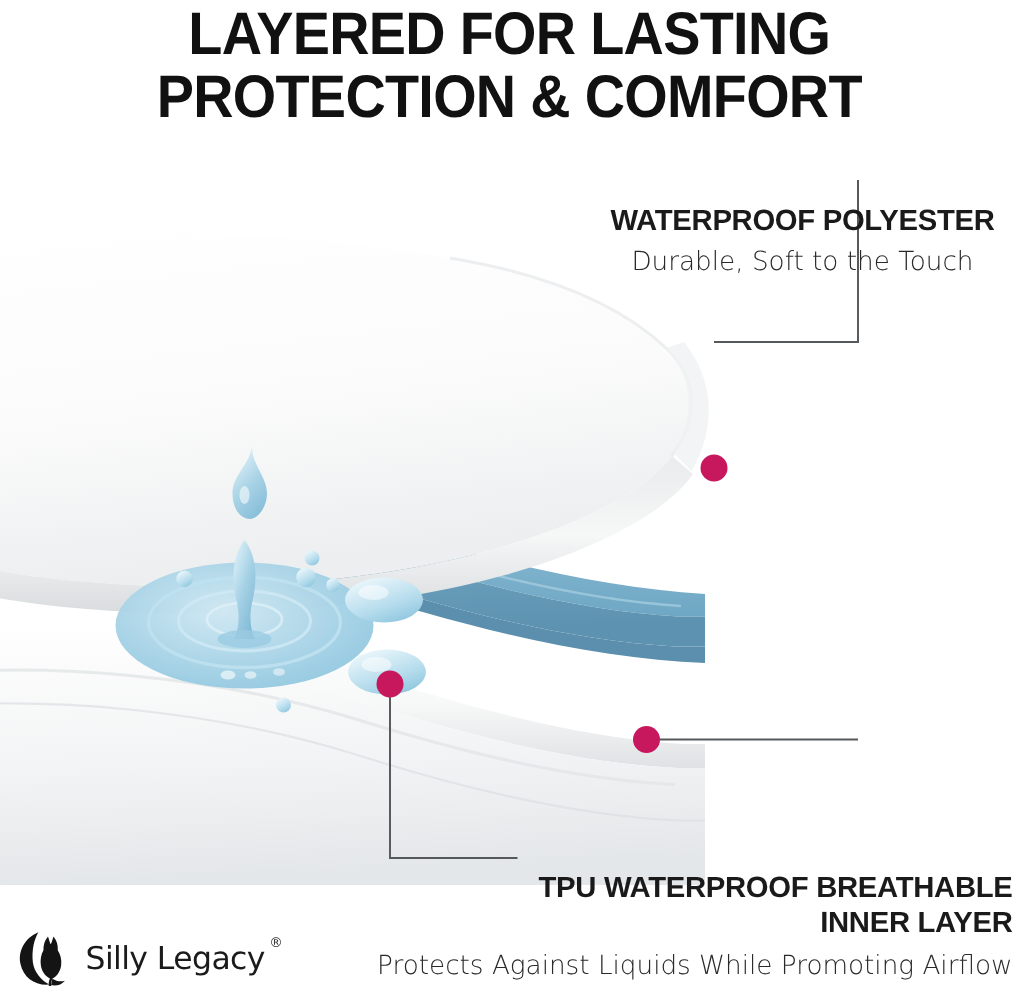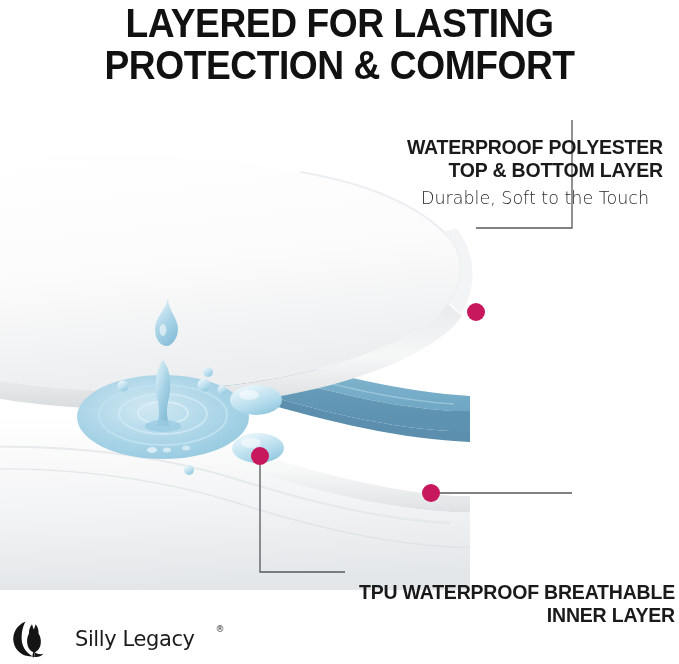--- a/index.html
+++ b/index.html
@@ -80,21 +80,21 @@
   }
   #callout-bottom .sub { margin-top: 6px; }
 
   
   .brand {
     position: absolute;
     left: 10px;
     bottom: 4px;
     display: flex;
     align-items: center;
-    gap: 21px;
+    gap: 3px;
   }
   .brand .mark { width: 44px; height: 44px; display: block; }
   .brand .wordmark {
     font-family: "DejaVu Sans", sans-serif;
     font-size: 21px;
     font-weight: 400;
     color: #1b1b1b;
     letter-spacing: -0.4px;
     position: relative;
     top: 1px;
@@ -305,27 +305,27 @@
         <circle cx="260" cy="336" r="9" fill="#c8185d"></circle>
         <circle cx="431" cy="373" r="9" fill="#c8185d"></circle>
       </g>
 
     </g>
   </svg>
 </div>
 
 <div class="callout" id="callout-top">
   <div class="title">WATERPROOF POLYESTER</div>
-  <div class="title">TOP &amp; BOTTOM LAYER</div>
   <div class="sub">Durable, Soft to the Touch</div>
 </div>
 
 <div class="callout" id="callout-bottom">
   <div class="title">TPU WATERPROOF BREATHABLE</div>
   <div class="title">INNER LAYER</div>
+  <div class="sub">Protects Against Liquids While Promoting Airflow</div>
 </div>
 
 <div class="brand">
   <svg class="mark" viewBox="0 0 48 48" xmlns="http://www.w3.org/2000/svg">
 
     <path d="M 17 6
              C 7 10, 2 20, 4 29
              C 6 39, 15 45, 25 44
              C 19 41, 14 35, 13 28
              C 12 19, 14 11, 17 6 Z" fill="#141414"></path>

